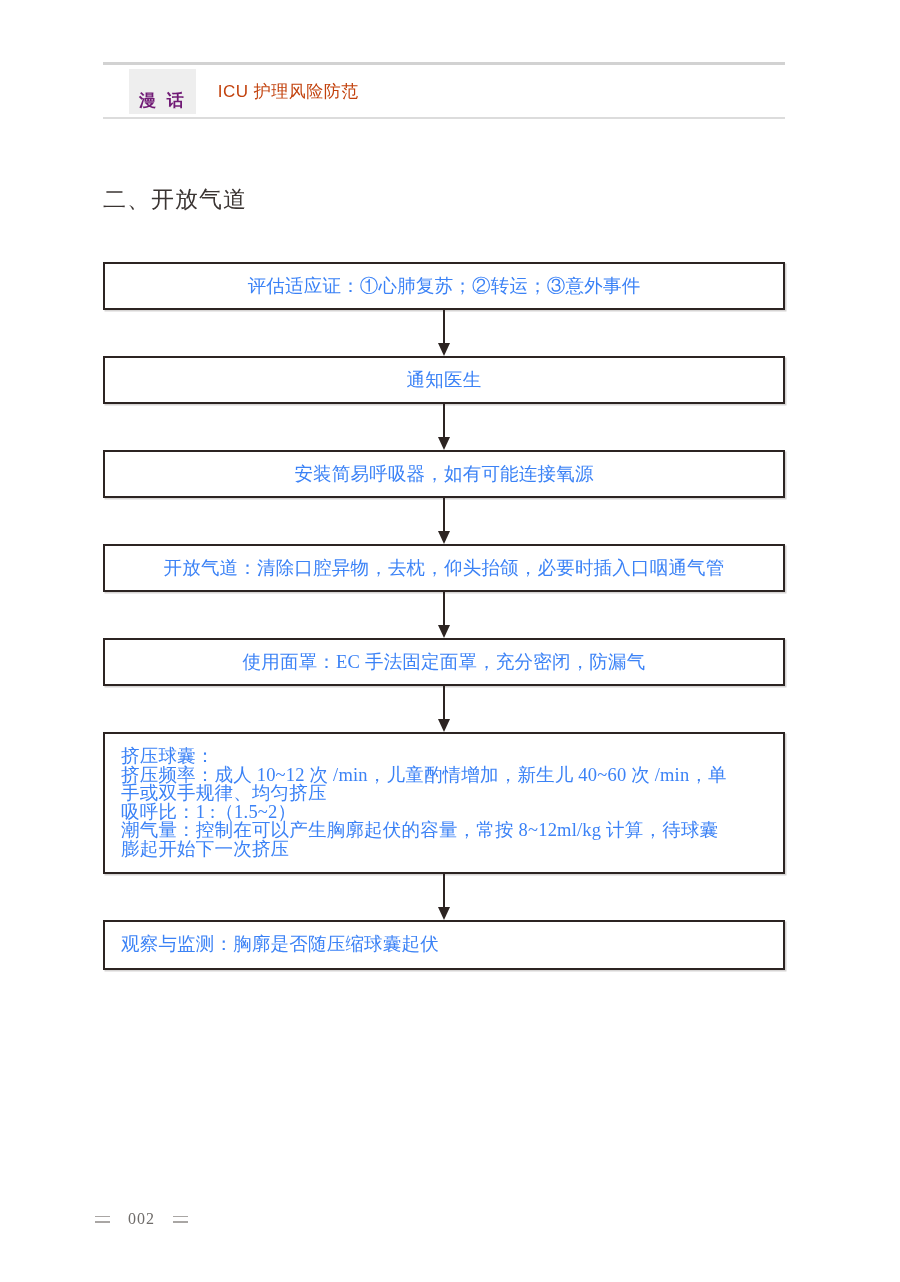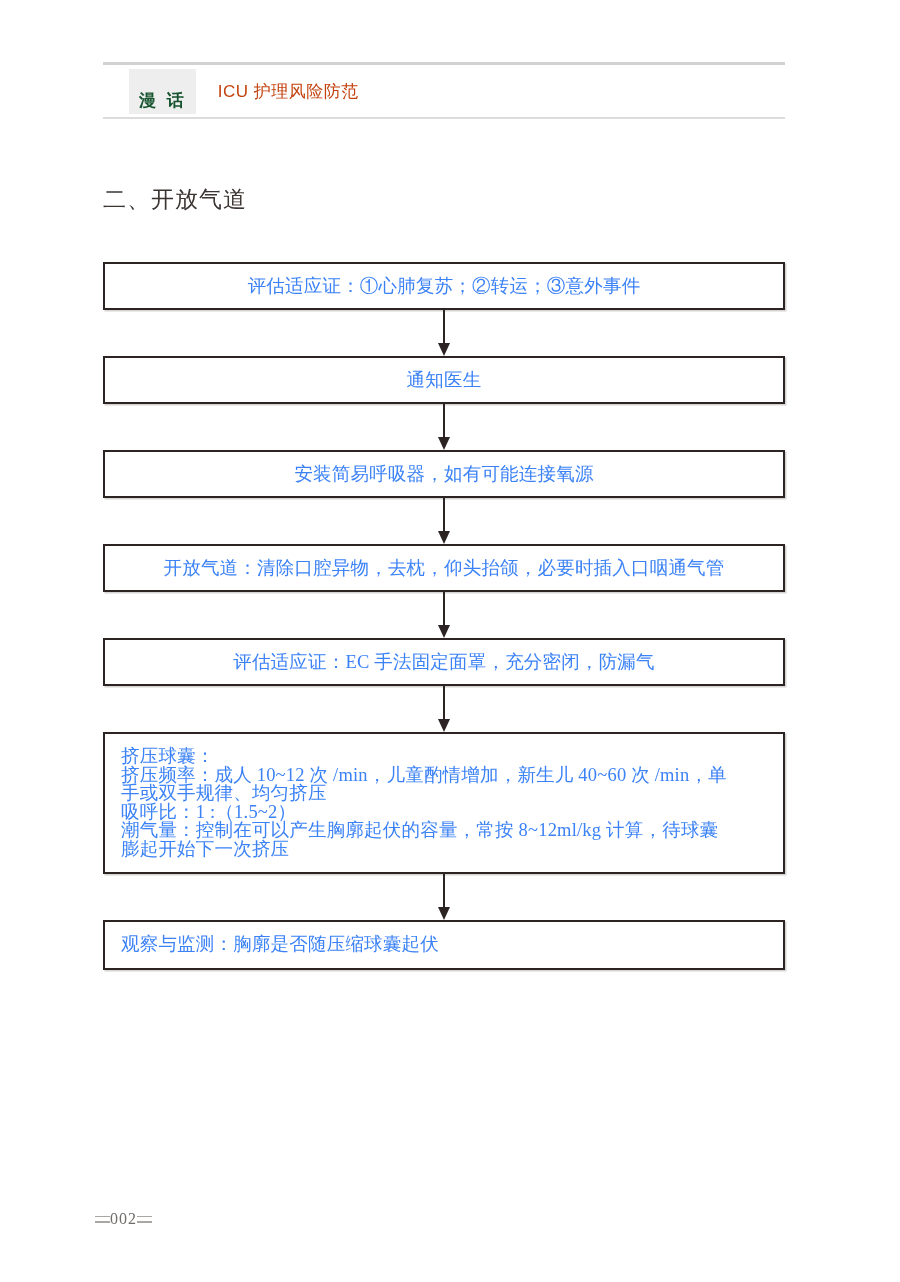--- a/index.html
+++ b/index.html
@@ -42,21 +42,21 @@
   }
   .runhead-body {
     height: 52px;
     display: flex;
     align-items: center;
     padding-left: 26px;
     box-sizing: border-box;
   }
   .runhead-badge {
     background: #eeeeee;
-    color: #14532d;
+    color: #701a75;
     font-family: "Liberation Sans", "DejaVu Sans", sans-serif;
     font-weight: bold;
     font-size: 17px;
     letter-spacing: 3px;
     padding: 23px 9px 5px 10px;
     line-height: 1;
   }
   .runhead-title {
     font-family: "Liberation Sans", "DejaVu Sans", sans-serif;
     font-size: 17px;
@@ -148,21 +148,21 @@
   }
   .connector.tall { height: 46px; }
 
   
   .footer {
     position: absolute;
     left: 95px;
     top: 1210px;
     display: flex;
     align-items: center;
-    gap: 0;
+    gap: 18px;
     color: #8d8a88;
   }
   .footer-mark {
     display: inline-block;
     width: 15px;
   }
   .footer-mark i {
     display: block;
     height: 1.5px;
     background: #a9a6a4;
@@ -225,21 +225,21 @@
     <div class="flow-box center">
       <div class="flow-line">开放气道：清除口腔异物，去枕，仰头抬颌，必要时插入口咽通气管</div>
     </div>
 
     <div class="connector">
       <div class="stem"></div>
       <div class="head"></div>
     </div>
 
     <div class="flow-box center">
-      <div class="flow-line">评估适应证：EC 手法固定面罩，充分密闭，防漏气</div>
+      <div class="flow-line">使用面罩：EC 手法固定面罩，充分密闭，防漏气</div>
     </div>
 
     <div class="connector tall">
       <div class="stem"></div>
       <div class="head"></div>
     </div>
 
     <div class="flow-box left">
       <div class="flow-line">挤压球囊：</div>
       <div class="flow-line">挤压频率：成人 10~12 次 /min，儿童酌情增加，新生儿 40~60 次 /min，单</div>

